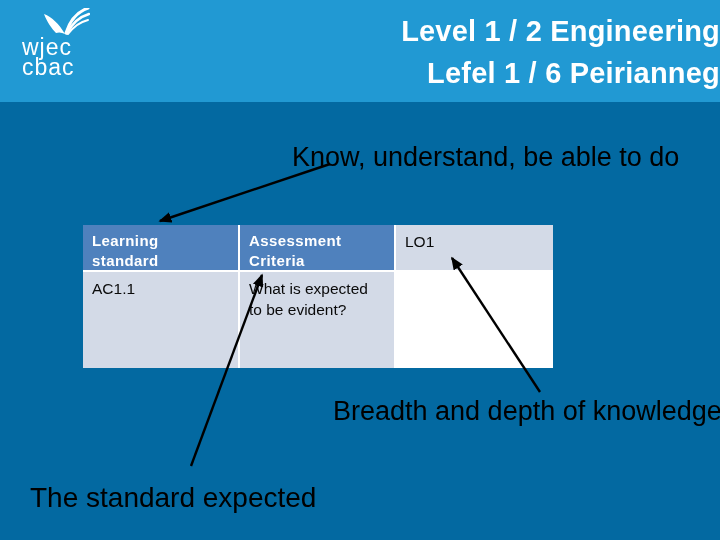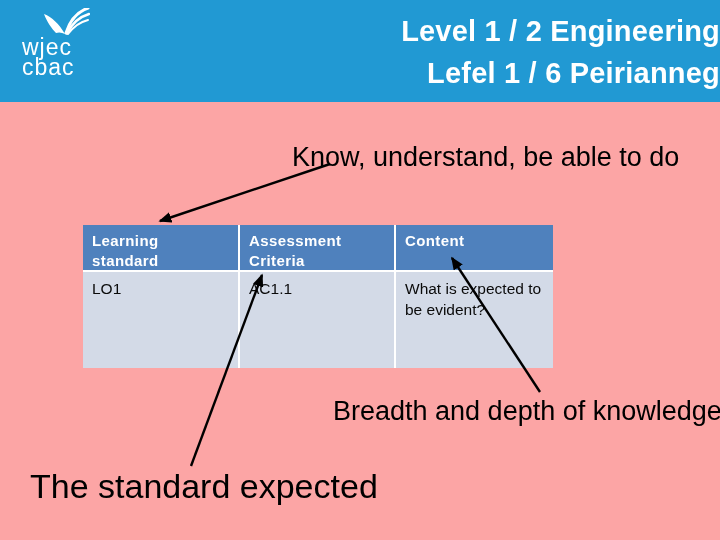--- a/index.html
+++ b/index.html
@@ -1,20 +1,20 @@
 <!DOCTYPE html>
 <html><head>
 <meta charset="utf-8">
 <style>
   html, body { margin: 0; padding: 0; background: #ffffff; }
   .slide {
     position: relative;
     width: 720px;
     height: 540px;
-    background: #fca5a5;
+    background: #0369a1;
     overflow: hidden;
     font-family: "Liberation Sans", sans-serif;
   }
 
   
   .banner {
     position: absolute;
     left: 0; top: 0;
     width: 720px; height: 102px;
     background: #2199D3;
@@ -44,21 +44,21 @@
   }
 
   
   .annotation {
     position: absolute;
     color: #000000;
     white-space: nowrap;
   }
   .anno-know     { left: 292px; top: 134px; font-size: 27px; margin-top: 8px; }
   .anno-breadth  { left: 333px; top: 396px; font-size: 27px; }
-  .anno-standard { left: 30px;  top: 467px; font-size: 34px; }
+  .anno-standard { left: 30px;  top: 482px; font-size: 28px; }
 
   
   .lo-table {
     position: absolute;
     left: 83px; top: 225px;
     display: grid;
     grid-template-columns: 155px 154px 157px;
     grid-template-rows: 45px 96px;
     gap: 2px;
     background: #ffffff;
@@ -114,21 +114,20 @@
       <div>Level 1 / 2 Engineering</div>
       <div>Lefel 1 / 6 Peirianneg</div>
     </div>
   </div>
 
   <div class="annotation anno-know">Know, understand, be able to do</div>
 
   <div class="lo-table">
     <div class="th">Learning standard</div>
     <div class="th">Assessment Criteria</div>
-    <div class="th">Content</div>
     <div class="td">LO1</div>
     <div class="td">AC1.1</div>
     <div class="td">What is expected to be evident?</div>
   </div>
 
   <div class="annotation anno-breadth">Breadth and depth of knowledge</div>
   <div class="annotation anno-standard">The standard expected</div>
 
   <svg class="arrows" viewBox="0 0 720 540">
     <defs>

